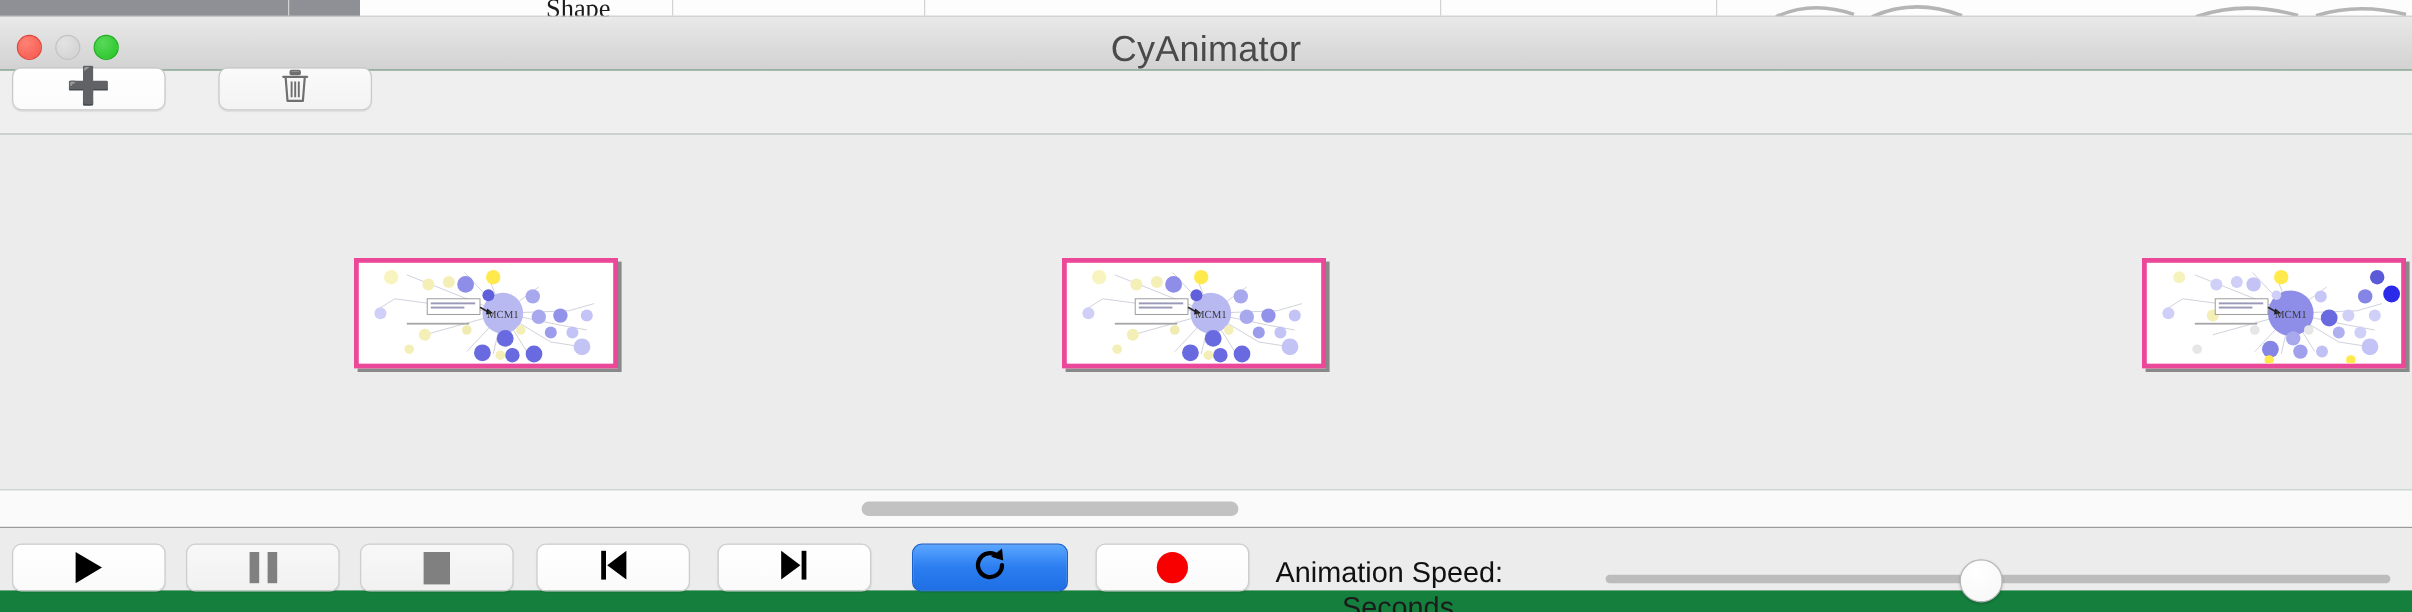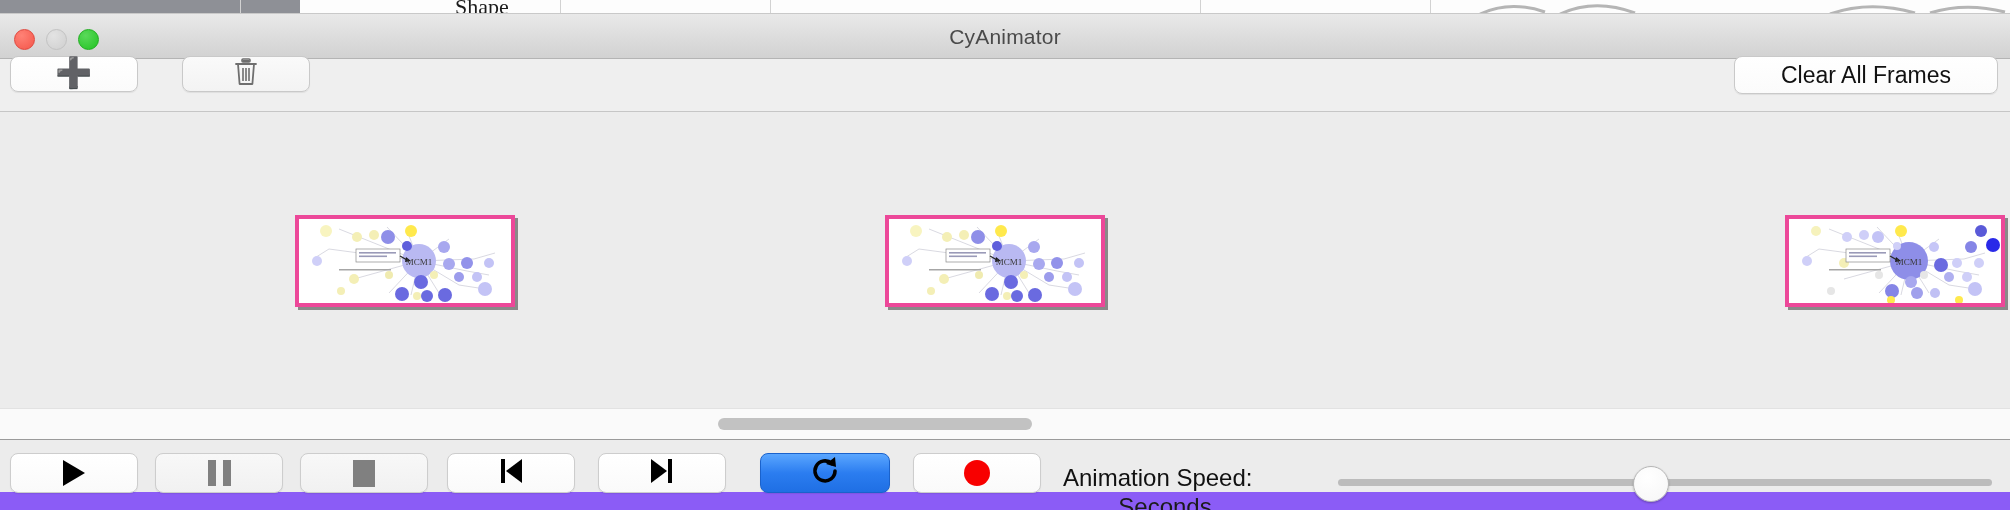--- a/index.html
+++ b/index.html
@@ -2,21 +2,21 @@
 <html><head>
 <meta charset="utf-8">
 <style>
   html,body{margin:0;padding:0;}
   body{
     width:2010px;height:510px;overflow:hidden;
     font-family:"Liberation Sans", sans-serif;
     background:#ececec;
     -webkit-font-smoothing:antialiased;
   }
-  #app{position:relative;width:2010px;height:510px;overflow:hidden;background:#8b5cf6;}
+  #app{position:relative;width:2010px;height:510px;overflow:hidden;background:#15803d;}
 
   
   .bg-strip{position:absolute;left:0;top:0;width:2010px;height:14px;background:#fdfdfd;}
   .bg-dark{position:absolute;left:0;top:0;width:300px;height:14px;background:#8e9096;}
   .bg-line{position:absolute;top:13px;left:0;width:2010px;height:1px;background:#c9c9c9;}
   .bg-txt{position:absolute;font-family:"Liberation Serif",serif;color:#1b1b1b;
           font-size:22px;top:-6px;white-space:nowrap;}
   .bg-cell{position:absolute;top:0;height:13px;border-left:1px solid #d2d2d2;}
   .bg-arc{position:absolute;top:0;width:2010px;height:14px;overflow:hidden;}
 
@@ -25,21 +25,21 @@
     position:absolute;left:0;top:14px;width:2010px;height:44px;
     background:linear-gradient(to bottom,#e9e9e9 0%,#dcdcdc 55%,#d2d2d2 100%);
     border-bottom:1px solid #b4b4b4;
   }
   .traffic{position:absolute;top:15px;border-radius:50%;width:19px;height:19px;}
   .tl-close{left:14px;background:radial-gradient(circle at 35% 30%,#ff8276,#f4564a);border:1px solid #e0463c;}
   .tl-min{left:46px;background:radial-gradient(circle at 35% 30%,#e3e3e3,#cfcfcf);border:1px solid #c2c2c2;}
   .tl-max{left:78px;background:radial-gradient(circle at 35% 30%,#5ad95a,#22c322);border:1px solid #1eae1e;}
   .title-text{
     position:absolute;left:0;top:11px;width:2010px;text-align:center;
-    font-size:21px;color:#4a4a4a;letter-spacing:.2px;
+    font-size:30px;color:#4a4a4a;letter-spacing:.2px;
   }
 
   
   .toolbar{
     position:absolute;left:0;top:59px;width:2010px;height:52px;
     background:#efefef;border-bottom:1px solid #c6c6c6;
   }
   .btn{
     position:absolute;box-sizing:border-box;
     border:1px solid #c9c9c9;border-radius:8px;
@@ -171,23 +171,20 @@
   <div class="btn btn-del flat">
     <span>
       <svg width="26" height="30" viewBox="0 0 26 30">
         <path d="M3 7 h20 M10 4 h6 M5 7 l1.6 20 h12.8 L21 7" stroke="#6f6f6f" stroke-width="1.8" fill="none" stroke-linecap="round" stroke-linejoin="round"></path>
         <path d="M10 11 v13 M13 11 v13 M16 11 v13" stroke="#6f6f6f" stroke-width="1.6"></path>
         <rect x="9" y="2" width="8" height="3" rx="1" stroke="#6f6f6f" stroke-width="1.6" fill="none"></rect>
       </svg>
     </span>
   </div>
 
-  <div class="btn btn-clear">
-    <span>Clear All Frames</span>
-  </div>
 
   <div class="timeline">
 
     <div class="frame" style="left:295px;top:103px;">
       <svg viewBox="0 0 212 84">
         <rect width="212" height="84" fill="#ffffff"></rect>
         <g stroke="#bfbfcd" stroke-width="0.6" fill="none">
           <path d="M120 42 L60 18 M120 42 L30 30 M120 42 L55 60 M120 42 L90 74 M120 42 L112 76 M120 42 L140 74 M120 42 L160 66 M120 42 L168 52 M120 42 L175 40 M120 42 L150 20 M120 42 L108 12 M120 42 L88 8 M30 30 L14 40 M60 18 L40 10 M160 66 L186 70 M175 40 L196 34 M168 52 L190 56"></path>
         </g>
         <g>

